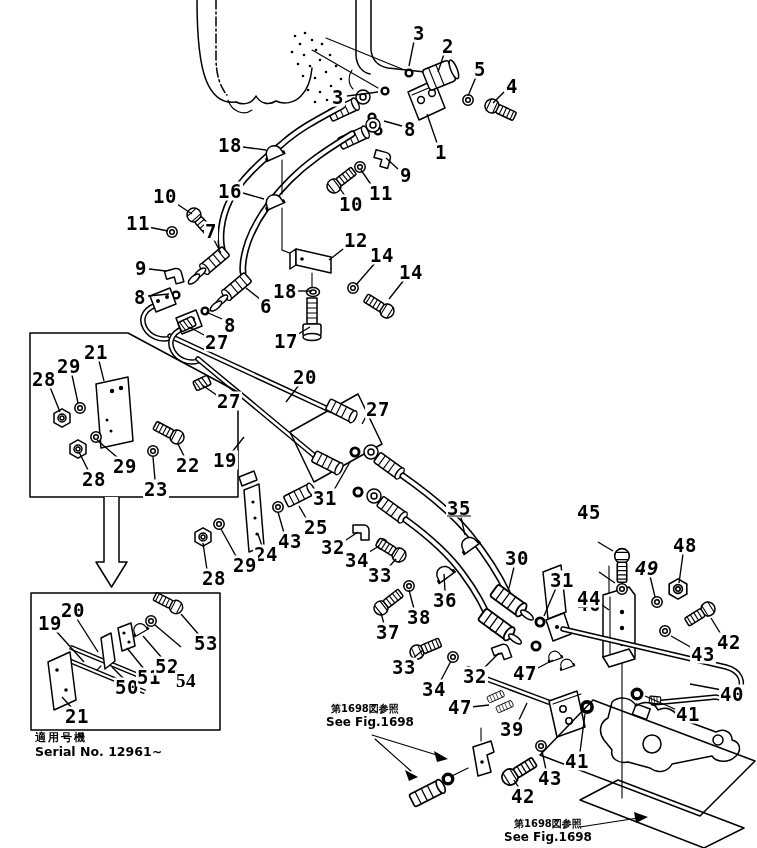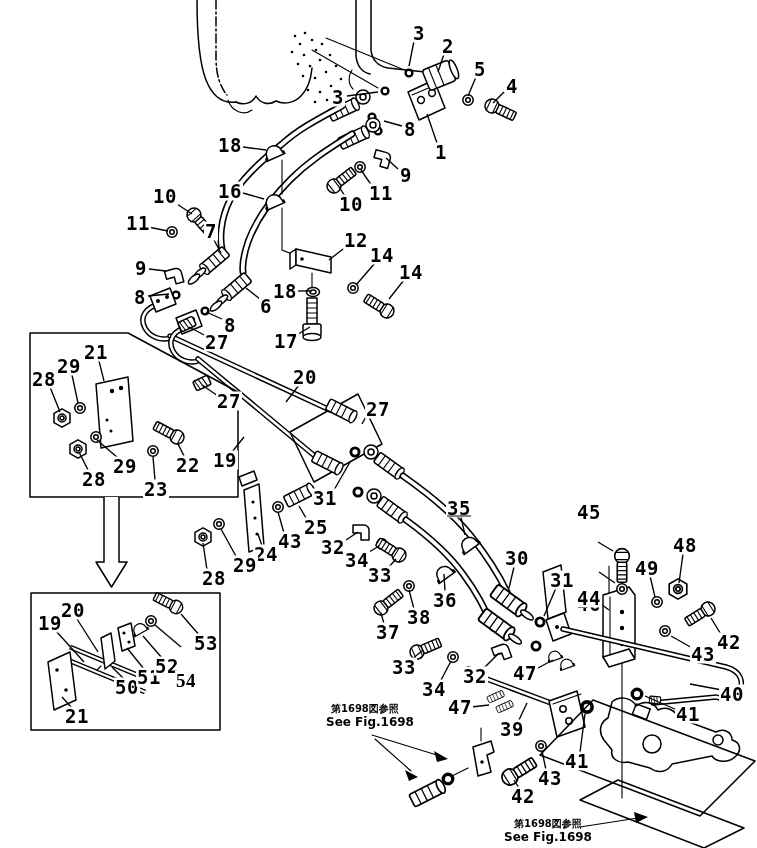--- a/index.html
+++ b/index.html
@@ -516,21 +516,21 @@
       <div class="callout" style="left: 380px; top: 575px;">33</div>
       <div class="callout" style="left: 459px; top: 508px; text-decoration: underline;">35</div>
       <div class="callout" style="left: 517px; top: 558px;">30</div>
       <div class="callout" style="left: 445px; top: 600px;">36</div>
       <div class="callout" style="left: 419px; top: 617px;">38</div>
       <div class="callout" style="left: 388px; top: 632px;">37</div>
       <div class="callout" style="left: 562px; top: 580px;">31</div>
       <div class="callout" style="left: 589px; top: 512px;">45</div>
       <div class="callout" style="left: 589px; top: 568px; margin-top: 36px;">46</div>
       <div class="callout" style="left: 685px; top: 545px;">48</div>
-      <div class="callout" style="left: 647px; top: 568px;">49</div>
+      <div class="callout" style="left: 647px; top: 568px; font-style: italic;">49</div>
       <div class="callout" style="left: 589px; top: 598px; text-align: right;">44</div>
       <div class="callout" style="left: 729px; top: 642px;">42</div>
       <div class="callout" style="left: 703px; top: 654px;">43</div>
       <div class="callout" style="left: 732px; top: 694px;">40</div>
       <div class="callout" style="left: 404px; top: 667px;">33</div>
       <div class="callout" style="left: 434px; top: 689px;">34</div>
       <div class="callout" style="left: 475px; top: 676px;">32</div>
       <div class="callout" style="left: 525px; top: 673px;">47</div>
       <div class="callout" style="left: 460px; top: 707px;">47</div>
       <div class="callout" style="left: 512px; top: 729px;">39</div>
@@ -552,14 +552,18 @@
   <div class="note" style="left:326px;top:703px;">
     <span class="ja" style="padding-left:5px;">第1698図参照</span>
     <span class="en">See Fig.1698</span>
   </div>
 
   <div class="note" style="left:504px;top:818px;">
     <span class="ja" style="padding-left:10px;">第1698図参照</span>
     <span class="en">See Fig.1698</span>
   </div>
 
+  <div class="note serial-note" style="left:35px;top:731px;">
+    <span class="ja">適用号機</span>
+    <span class="en">Serial  No.  12961~</span>
+  </div>
 
 </div>
 
 </body></html>

